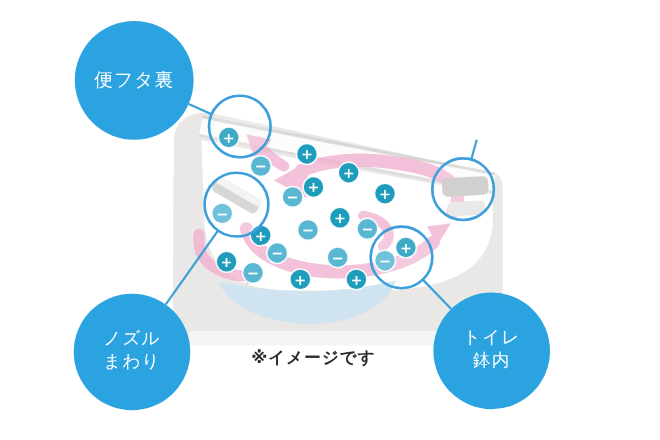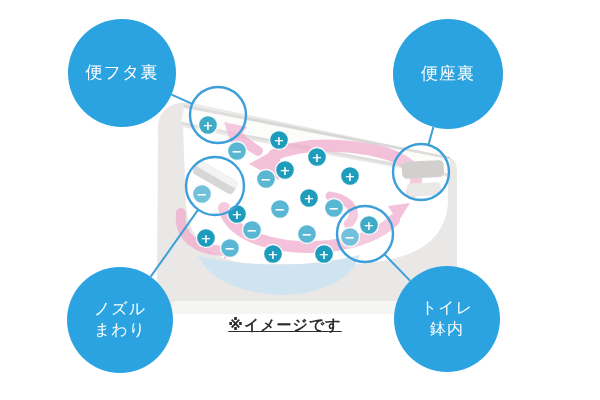--- a/index.html
+++ b/index.html
@@ -14,21 +14,20 @@
     white-space:pre-line;line-height:1.3;letter-spacing:1px;
   }
   #bubble-lid   {left:68px;  top:19px;  width:108px;height:108px;font-size:17px;}
   #bubble-seat  {left:393px; top:19px;  width:110px;height:110px;font-size:17px;}
   #bubble-nozzle{left:67px;  top:267px; width:106px;height:106px;font-size:16px;}
   #bubble-bowl  {left:394px; top:266px; width:106px;height:106px;font-size:16px;}
   .caption{
     position:absolute;left:200px;top:316px;width:170px;
     text-align:center;font-size:15px;font-weight:bold;color:#2b2b2b;
     letter-spacing:1px;
-    text-decoration:underline;
   }
 </style>
 </head>
 <body>
 
 <div class="stage">
 
   <svg width="600" height="400" viewBox="0 0 600 400">
 
     <path d="M 158 134 C 156 112 170 100 192 103 L 448 157 C 455 159 457 164 457 172
@@ -159,20 +158,19 @@
 
     <g id="connector-layer">
         <line x1="171.5" y1="94.6" x2="192.4" y2="103.8" stroke="#3d9fd9" stroke-width="2"></line>
         <line x1="433.4" y1="127" x2="428.4" y2="145" stroke="#3d9fd9" stroke-width="2"></line>
         <line x1="198.2" y1="209.7" x2="150.7" y2="276.7" stroke="#3d9fd9" stroke-width="2"></line>
         <line x1="384.4" y1="254.2" x2="410.2" y2="280.9" stroke="#3d9fd9" stroke-width="2"></line>
       </g>
   </svg>
 
   <div class="bubble" id="bubble-lid">便フタ裏</div>
-  <div class="bubble" id="bubble-seat">便座裏</div>
   <div class="bubble" id="bubble-bowl">トイレ
 鉢内</div>
   <div class="bubble" id="bubble-nozzle">ノズル
 まわり</div>
 
   <div class="caption">※イメージです</div>
 </div>
 
 </body></html>

